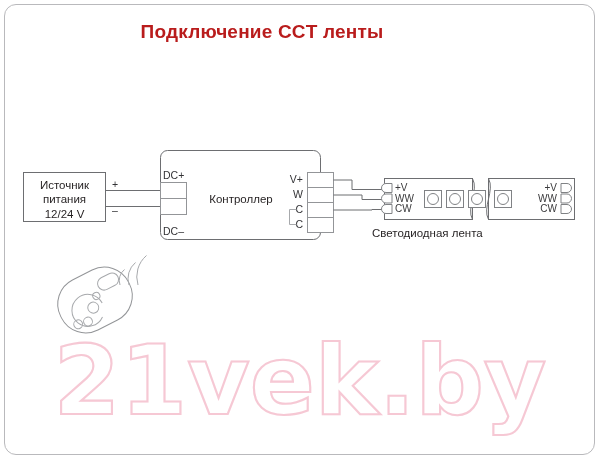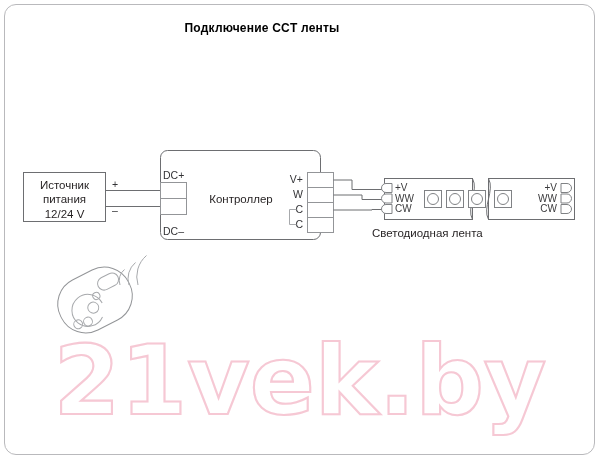--- a/index.html
+++ b/index.html
@@ -1,21 +1,21 @@
 <!DOCTYPE html>
 <html><head>
 <meta charset="utf-8">
 <style>
   html,body{margin:0;padding:0;background:#ffffff;}
   body{width:600px;height:460px;position:relative;overflow:hidden;
        font-family:"Liberation Sans","DejaVu Sans",sans-serif;color:#231f20;}
   #frame{position:absolute;left:4px;top:4px;width:591px;height:451px;
          border:1px solid #b9b9bc;border-radius:12px;box-sizing:border-box;}
   #title{position:absolute;left:0;top:21px;width:524px;text-align:center;
-         font-size:12px;font-weight:bold;letter-spacing:.2px;color:#000000;}
+         font-size:19px;font-weight:bold;letter-spacing:.2px;color:#b91c1c;}
   .svgwrap{position:absolute;left:0;top:0;width:600px;height:460px;}
   .wm{position:absolute;left:0;top:330px;width:600px;height:110px;}
   .wmtxt{font-family:"DejaVu Sans","Liberation Sans",sans-serif;font-size:96px;
          font-weight:bold;fill:none;stroke:#f6c8d4;stroke-width:2.1px;}
   .lbl{font-size:11.5px;fill:#231f20;font-family:"Liberation Sans","DejaVu Sans",sans-serif;}
   .lbl-sm{font-size:10px;fill:#3a3a3c;font-family:"Liberation Sans","DejaVu Sans",sans-serif;}
   .lbl-term{font-size:10.5px;fill:#333336;font-family:"Liberation Sans","DejaVu Sans",sans-serif;}
   .cap{font-size:11.5px;fill:#231f20;font-family:"Liberation Sans","DejaVu Sans",sans-serif;}
   .bx{fill:#ffffff;stroke:#6d6e71;stroke-width:1;}
   .bxl{fill:#ffffff;stroke:#939598;stroke-width:1;}

